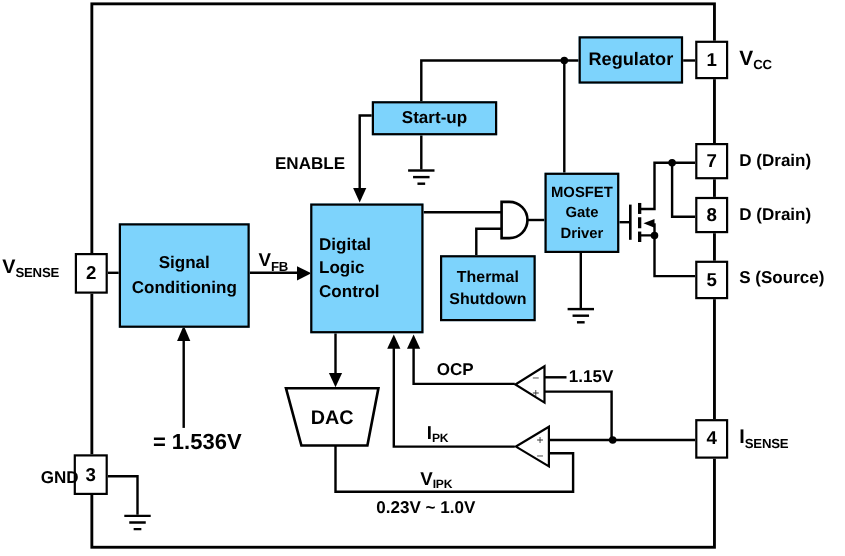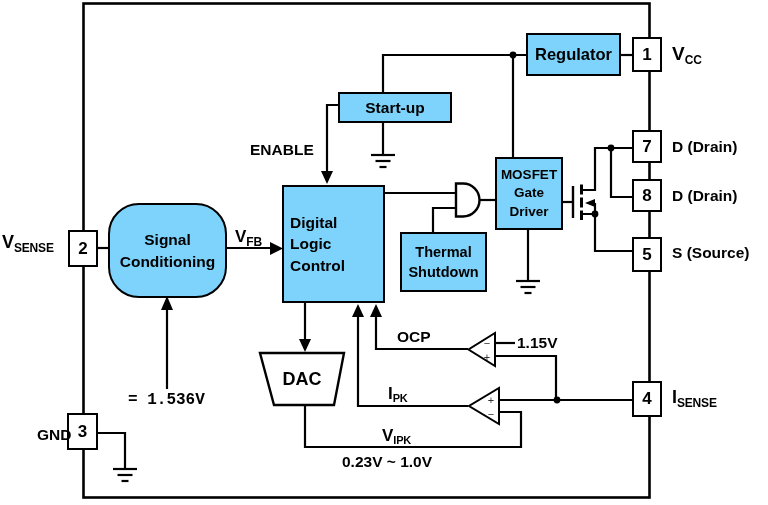--- a/index.html
+++ b/index.html
@@ -116,21 +116,21 @@
     <g fill="#000">
       <circle cx="513" cy="55" r="3.4"></circle>
       <circle cx="611" cy="148" r="3.4"></circle>
       <circle cx="595" cy="214" r="3.4"></circle>
       <circle cx="557" cy="400" r="3.4"></circle>
     </g>
   </svg>
 
   <div class="block" style="left:526px;top:33px;width:95px;height:43px;font-size:16.5px;">Regulator</div>
   <div class="block" style="left:338px;top:92px;width:114px;height:31px;font-size:15.5px;">Start-up</div>
-  <div class="block" style="left:108px;top:203px;width:119px;height:95px;font-size:15.5px;border-radius:31px;">Signal
+  <div class="block" style="left:108px;top:203px;width:119px;height:95px;font-size:15.5px;">Signal
 Conditioning</div>
   <div class="block left-text" style="left:282px;top:185px;width:103px;height:118px;font-size:15.5px;">Digital
 Logic
 Control</div>
   <div class="block" style="left:495px;top:157px;width:68px;height:73px;font-size:13.5px;">MOSFET
 Gate
 Driver</div>
   <div class="block" style="left:400px;top:232px;width:87px;height:60px;font-size:14.5px;">Thermal
 Shutdown</div>
   <div class="label" style="left:262px;top:369px;width:80px;text-align:center;font-size:18px;">DAC</div>
@@ -165,21 +165,21 @@
   <div class="label" style="left:672px;top:387px;">
     <span class="m18">I</span><span class="sub">SENSE</span></div>
   <div class="label" style="left:2px;top:232px;">
     <span class="m18">V</span><span class="sub">SENSE</span></div>
   <div class="label plain" style="left:27px;top:426px;margin-left:10px;">GND</div>
 
   <div class="label plain" style="left:250px;top:141px;">ENABLE</div>
   <div class="label" style="left:235px;top:227px;">
     <span class="m17">V</span><span class="sub">FB</span></div>
   <div class="label" style="left:128px;top:389px;">
-    <div style="font-size:16px;margin-top:2px;font-family:Liberation Mono, monospace;">= 1.536V</div>
+    <div style="font-size:20px;margin-left:11px;margin-top:2px;">= 1.536V</div>
   </div>
   <div class="label plain" style="left:397px;top:328px;">OCP</div>
   <div class="label plain" style="left:517px;top:334px;">1.15V</div>
   <div class="label" style="left:388px;top:384px;">
     <span class="m17">I</span><span class="sub-sm">PK</span></div>
   <div class="label" style="left:382px;top:426px;">
     <span class="m17">V</span><span class="sub-sm">IPK</span></div>
   <div class="label plain" style="left:342px;top:453px;">0.23V ~ 1.0V</div>
 
 </div>

